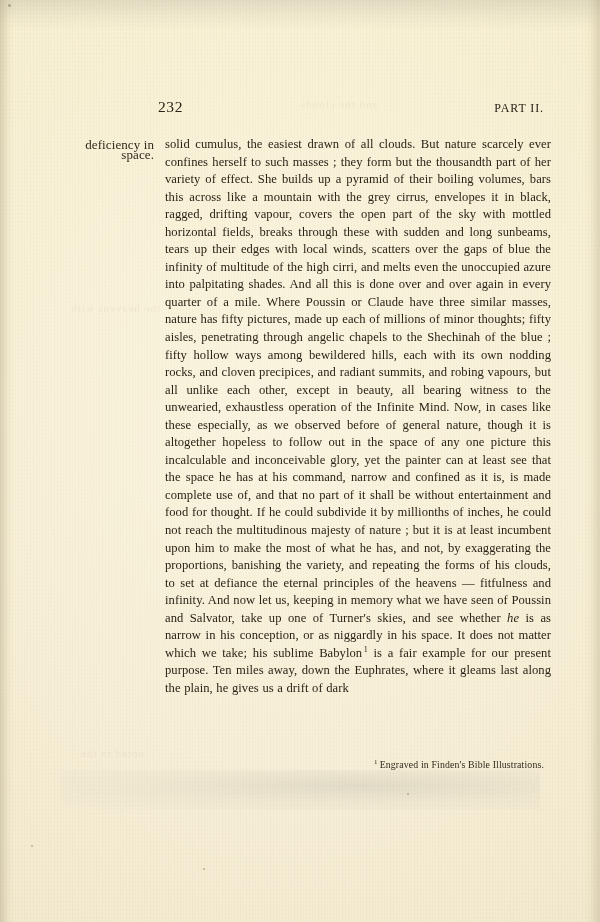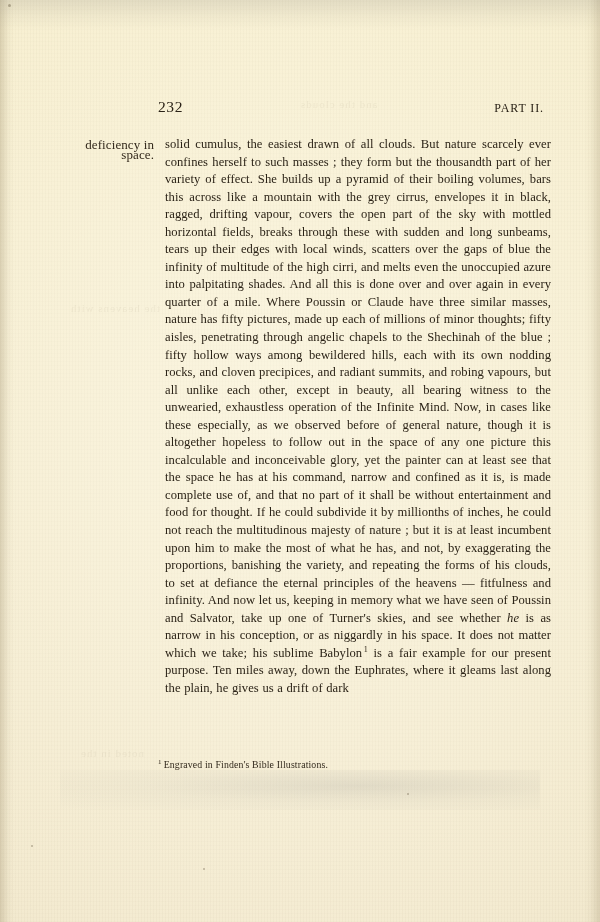--- a/index.html
+++ b/index.html
@@ -155,21 +155,21 @@
     line-height: 0;
     padding-left: 1.5px;
   }
 
   
   .footnote {
     position: absolute;
     left: 158px;
     top: 758px;
     width: 386px;
-    text-align: left;
+    text-align: right;
     font-size: 9.8px;
     line-height: 13px;
     color: #32291c;
     letter-spacing: 0.15px;
   }
   .footnote .fnmark {
     font-size: 7px;
     vertical-align: super;
     line-height: 0;
     padding-right: 2px;

